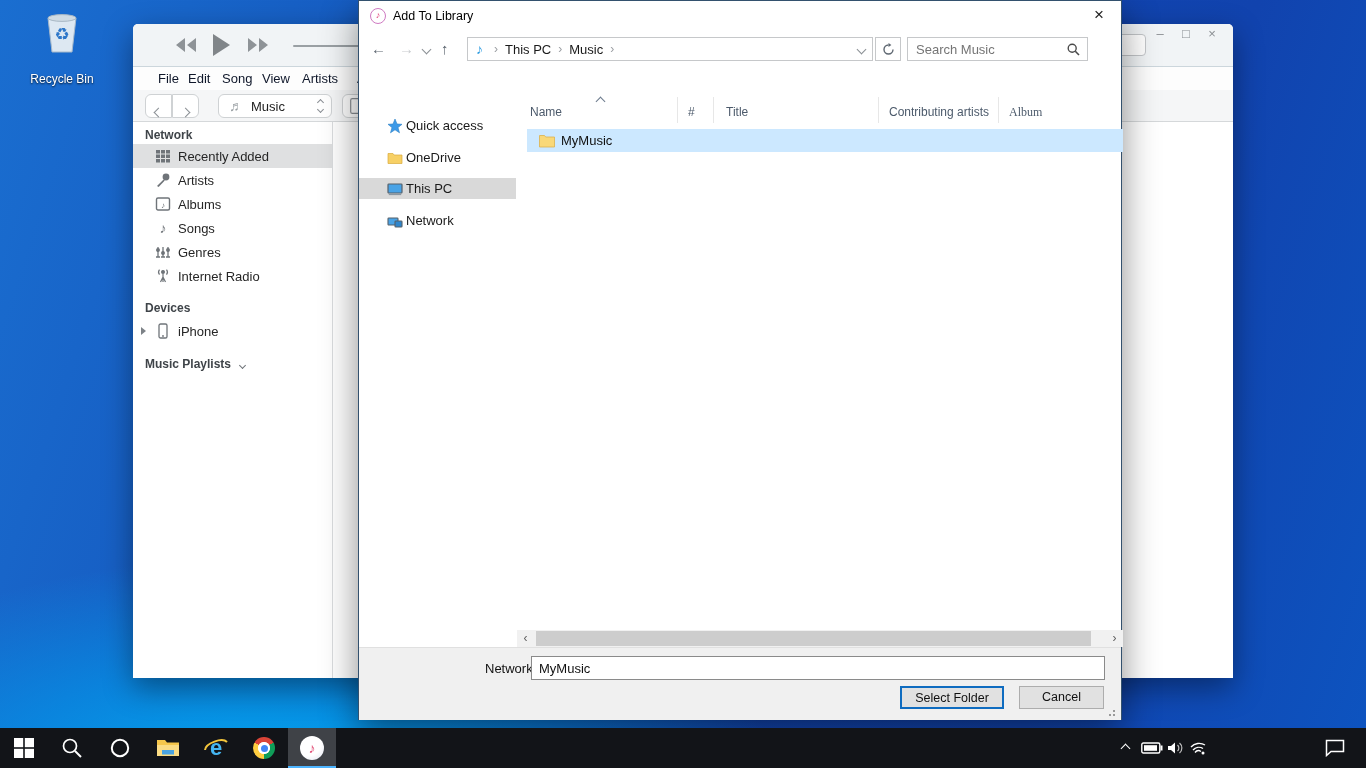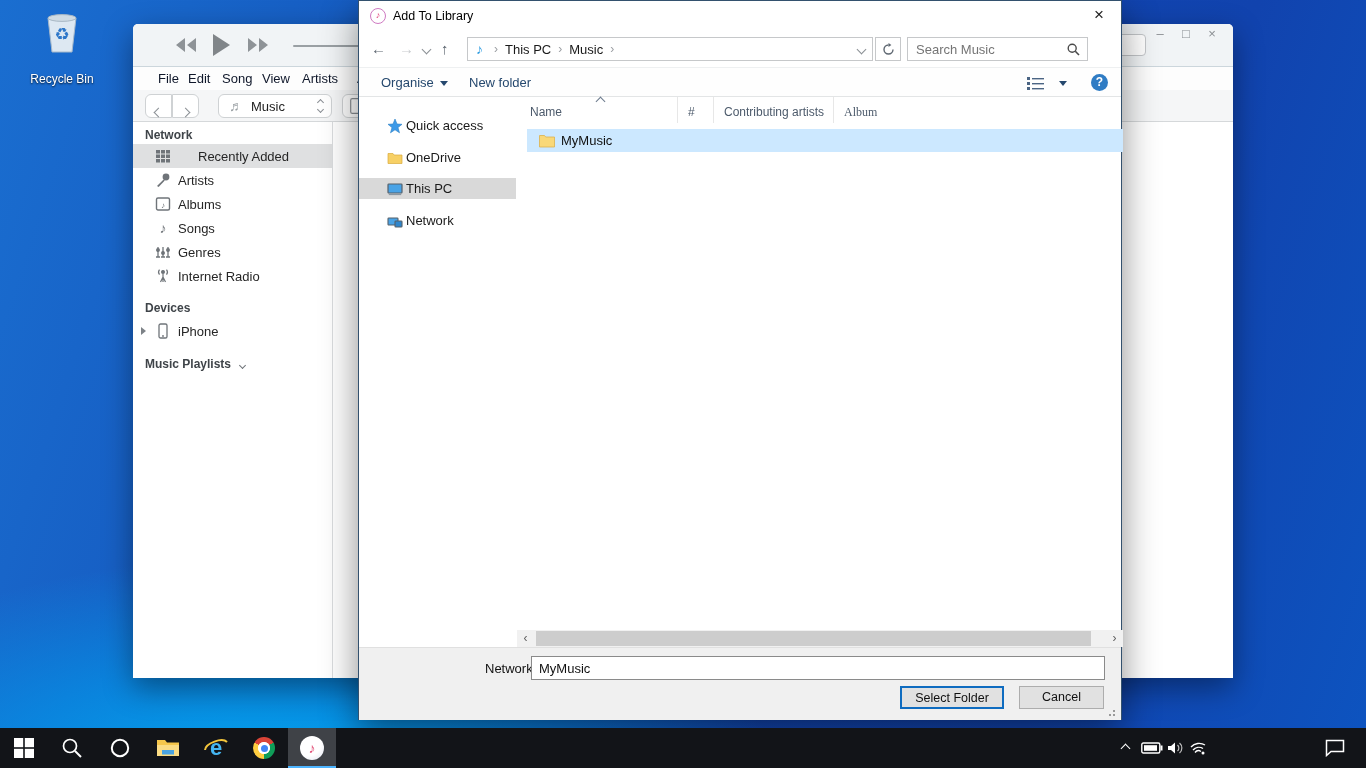--- a/index.html
+++ b/index.html
@@ -42,21 +42,21 @@
                display:flex; align-items:center; }
   .it-picker .note { color:#9aa0a4; margin:0 8px 0 10px; font-size:14px; }
   .it-picker .stepper { margin-left:auto; margin-right:8px; display:flex; flex-direction:column; gap:2px; }
   .it-picker .stepper i { width:5px; height:5px; border-right:1.5px solid #8a8f94; border-bottom:1.5px solid #8a8f94; display:block; }
   .it-picker .stepper i.u { transform:rotate(-135deg); }
   .it-picker .stepper i.d { transform:rotate(45deg); }
   .it-body { position:absolute; left:0; top:98px; width:100%; height:556px; }
   .it-sidebar { position:absolute; left:0; top:0; width:200px; height:100%; background:#fff; border-right:1px solid #dadcde; }
   .it-h { position:absolute; left:12px; font-size:12px; font-weight:bold; color:#3f4449; }
   .it-item { position:absolute; left:0; width:100%; height:24px; font-size:13px; color:#262626; display:flex; align-items:center; }
-  .it-item.sel { background:#dfe0e1;gap:20px; }
+  .it-item.sel { background:#dfe0e1; }
   .it-item .ic { width:16px; height:16px; margin-left:22px; margin-right:7px; flex:0 0 auto; }
   .it-item .arrow { position:absolute; left:8px; width:0; height:0; border-left:5px solid #7d8287; border-top:4px solid transparent; border-bottom:4px solid transparent; }
 
   
   .dlg { left:358px; top:0; width:764px; height:720px; background:#fff; border:1px solid #33516e;
          box-shadow:0 12px 34px rgba(0,0,0,.45); }
   .dlg-title { position:absolute; left:0; top:0; width:100%; height:30px; background:#fff; }
   .dlg-title .ttl { position:absolute; left:34px; top:8px; font-size:12.5px; color:#000; }
   .dlg-title .appico { position:absolute; left:11px; top:7px; width:16px; height:16px; border-radius:50%;
         background:#fff; border:1.5px solid #cf7ac2; color:#e0457b; font-size:9px; line-height:13px; text-align:center; }
@@ -297,42 +297,20 @@
       </div>
       <div class="searchbox">
         <input type="text" placeholder="Search Music" style="">
         <svg width="13" height="13" viewBox="0 0 13 13">
           <circle cx="5.2" cy="5.2" r="4" fill="none" stroke="#4a4a4a" stroke-width="1.4"></circle>
           <path d="M8.3 8.3 L12 12" stroke="#4a4a4a" stroke-width="1.6"></path>
         </svg>
       </div>
     </div>
 
-    <div class="dlg-toolbar">
-      <span class="tb-item" style="left:22px">
-        <span>Organise</span><i class="tb-caret"></i>
-      </span>
-      <span class="tb-item" style="left:110px">
-        <span>New folder</span>
-      </span>
-      <span class="viewsel">
-        <svg width="18" height="14" viewBox="0 0 18 14">
-          <g fill="#4b6584">
-              <rect x="0" y="1" width="3" height="3"></rect>
-              <rect x="5" y="2" width="12" height="1.4"></rect>
-          <rect x="0" y="6" width="3" height="3"></rect>
-              <rect x="5" y="7" width="12" height="1.4"></rect>
-          <rect x="0" y="11" width="3" height="3"></rect>
-              <rect x="5" y="12" width="12" height="1.4"></rect>
-            </g>
-        </svg>
-      </span>
-      <i class="tb-caret" style="position:absolute; left:694px; top:13px"></i>
-      <div class="help">?</div>
-    </div>
 
     <div class="dlg-content">
       <div class="lpane">
         <div class="lp-item" style="top:18px">
           <svg class="ic" viewBox="0 0 16 16">
             <path d="M8 1 L10 6 L15 6.3 L11 9.6 L12.5 14.8 L8 11.8 L3.5 14.8 L5 9.6 L1 6.3 L6 6 Z" fill="#3d9ae8" stroke="#2b7fc4" stroke-width="0.6"></path>
           </svg>
           <span>Quick access</span>
         </div>
         <div class="lp-item" style="top:50px">
@@ -355,20 +333,21 @@
           </svg>
           <span>Network</span>
         </div>
       </div>
 
       <div class="flist">
         <i class="sortcaret"></i>
         <div class="fhead">
           <div class="col c0">Name</div>
           <div class="col c1">#</div>
+          <div class="col c2">Title</div>
           <div class="col c3">Contributing artists</div>
           <div class="col c4">Album</div>
         </div>
         <div class="frow">
           <svg class="ic" width="16" height="14" viewBox="0 0 16 14">
             <path d="M0.5 1.5 L5.5 1.5 L6.7 3 L15.5 3 L15.5 13 L0.5 13 Z" fill="#f9d878" stroke="#dcb14e" stroke-width="0.8"></path>
           </svg>
           <span>MyMusic</span>
         </div>
         <div class="hscroll">

